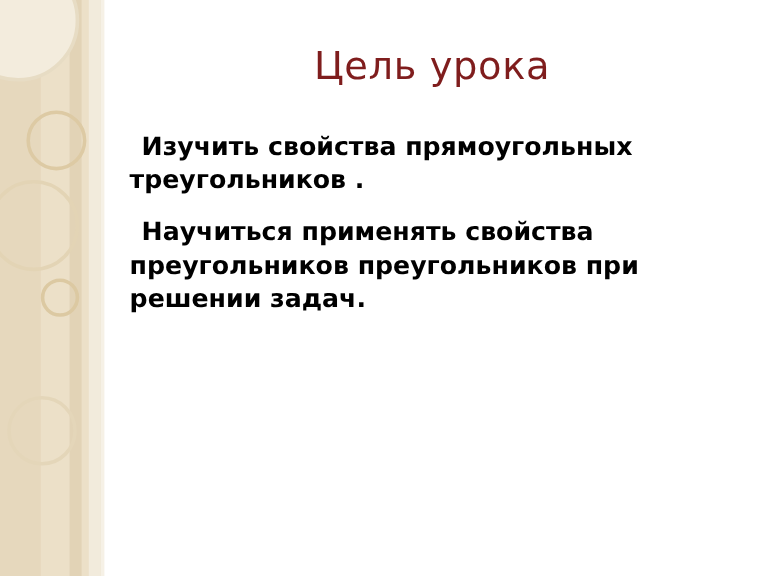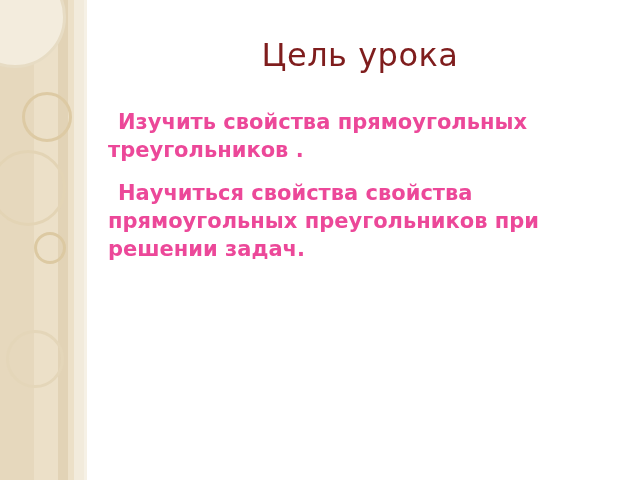--- a/index.html
+++ b/index.html
@@ -120,21 +120,21 @@
   
   .body-block {
     position: absolute;
     left: 108px;
     top: 108px;
     width: 500px;
   }
   .para {
     font-size: 21px;
     line-height: 1.35;
-    color: #ec4899;
+    color: #000000;
     font-weight: bold;
     margin: 0 0 10px 0;
     text-indent: 10px;
   }
   .para.p2 {
     margin-top: 14px;
   }
 </style>
 </head>
 <body>
@@ -150,16 +150,16 @@
     <div class="ring r3"></div>
     <div class="ring r4"></div>
     <div class="ring r5"></div>
   </div>
   <div class="band-edge"></div>
 
   <div class="title">Цель урока</div>
 
   <div class="body-block">
     <p class="para p1"> Изучить свойства прямоугольных треугольников .</p>
-    <p class="para p2">Научиться свойства свойства прямоугольных преугольников при решении задач.</p>
+    <p class="para p2">Научиться применять свойства преугольников преугольников при решении задач.</p>
   </div>
 
 </div>
 
 </body></html>

